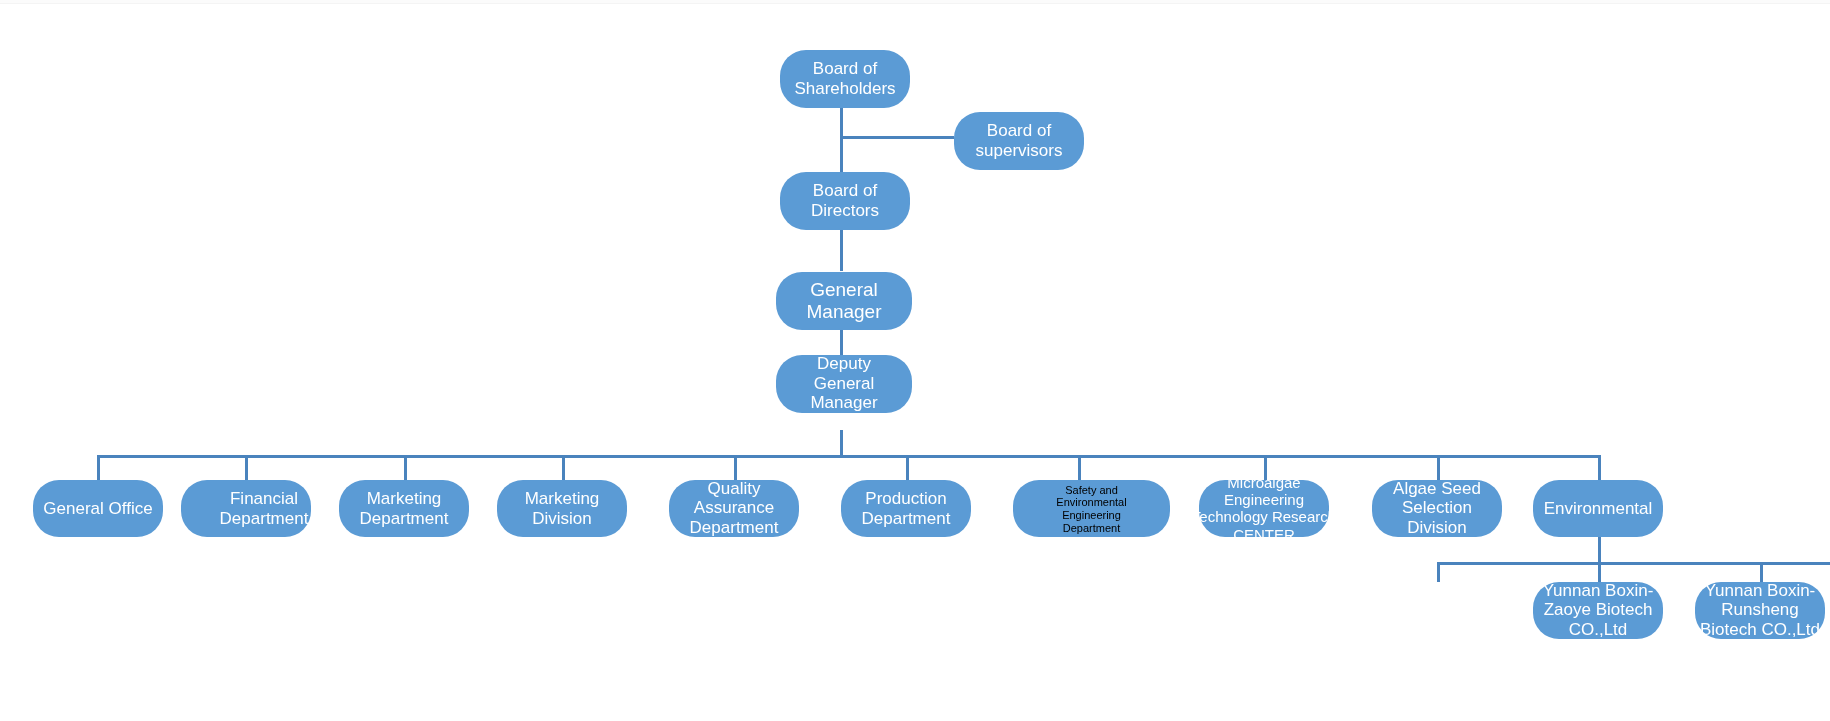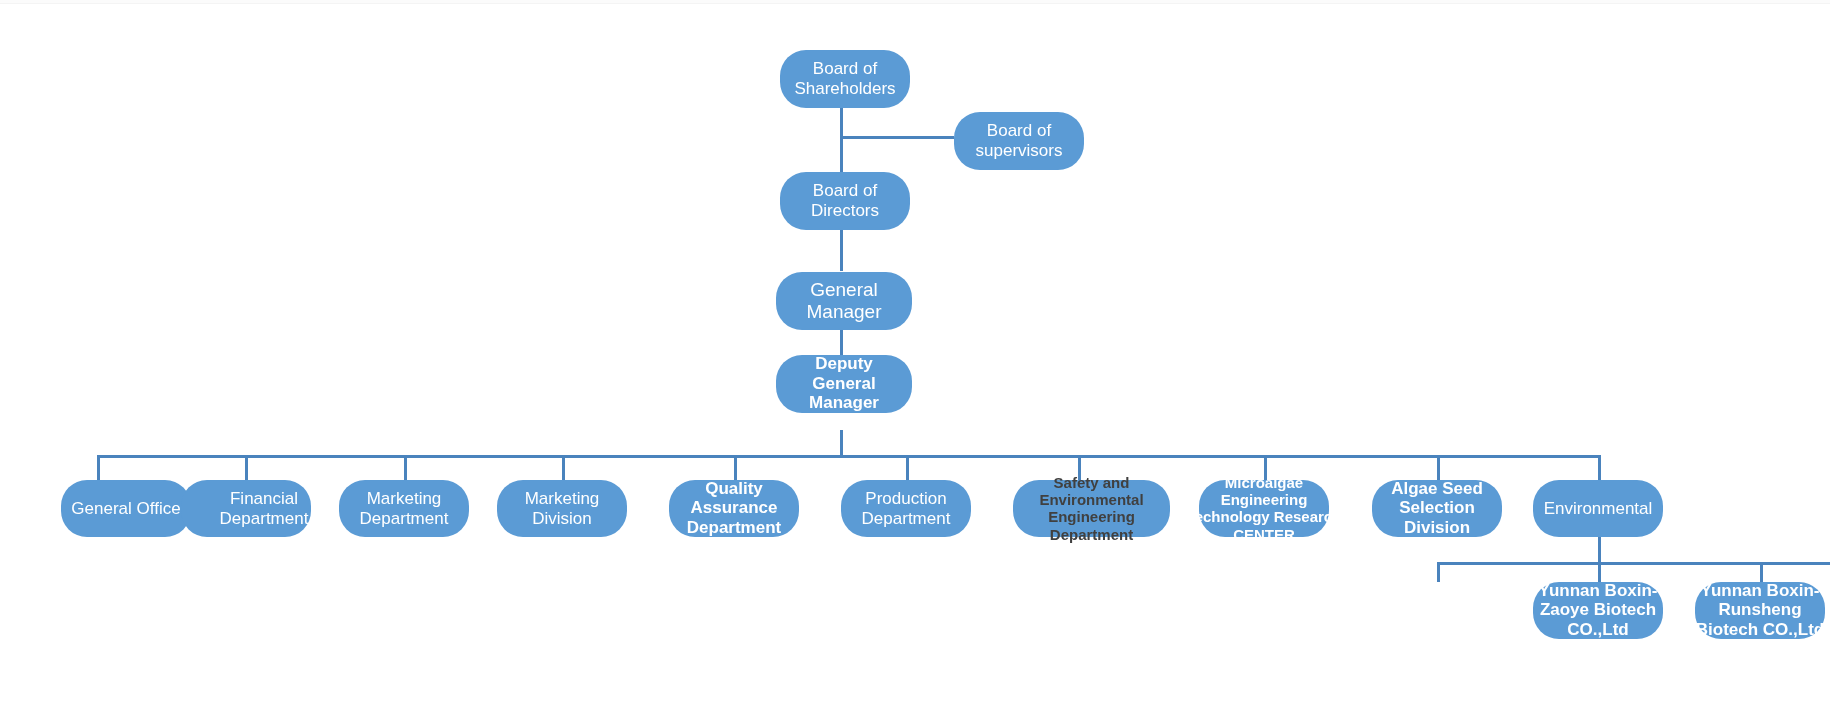--- a/index.html
+++ b/index.html
@@ -48,21 +48,20 @@
     white-space: pre-line;
   }
   
   .node.overflow .node-label {
     position: absolute;
     left: 50%;
     top: 50%;
     transform: translate(-50%, -50%);
     width: max-content;
     max-width: none;
-    font-weight: bold;
   }
   .connector {
     position: absolute;
     background: #4a83bd;
   }
   .connector.v { width: 3px; }
   .connector.h { height: 3px; }
 </style>
 </head>
 <body>
@@ -119,21 +118,21 @@
     <span class="node-label">General
 Manager</span>
   </div>
 
   <div class="node overflow" style="left: 776px; top: 355px; width: 136px; height: 58px; font-size: 17px; background: rgb(91, 155, 213); color: rgb(255, 255, 255);">
     <span class="node-label">Deputy
 General
 Manager</span>
   </div>
 
-  <div class="node" style="left: 33px; top: 480px; width: 130px; height: 57px; font-size: 17px; background: rgb(91, 155, 213); color: rgb(255, 255, 255); margin-left: 28px;">
+  <div class="node" style="left: 33px; top: 480px; width: 130px; height: 57px; font-size: 17px; background: rgb(91, 155, 213); color: rgb(255, 255, 255);">
     <span class="node-label">General Office</span>
   </div>
 
   <div class="node" style="left: 181px; top: 480px; width: 130px; height: 57px; font-size: 17px; background: rgb(91, 155, 213); color: rgb(255, 255, 255); padding-left: 36px;">
     <span class="node-label">Financial
 Department</span>
   </div>
 
   <div class="node" style="left: 339px; top: 480px; width: 130px; height: 57px; font-size: 17px; background: rgb(91, 155, 213); color: rgb(255, 255, 255);">
     <span class="node-label">Marketing
@@ -149,21 +148,21 @@
     <span class="node-label">Quality
 Assurance
 Department</span>
   </div>
 
   <div class="node" style="left: 841px; top: 480px; width: 130px; height: 57px; font-size: 17px; background: rgb(91, 155, 213); color: rgb(255, 255, 255);">
     <span class="node-label">Production
 Department</span>
   </div>
 
-  <div class="node overflow" style="left: 1013px; top: 480px; width: 157px; height: 57px; font-size: 15px; background: rgb(91, 155, 213); color: #404040;">
+  <div class="node overflow" style="left: 1013px; top: 480px; width: 157px; height: 57px; font-size: 11px; background: rgb(91, 155, 213); color: #000000;">
     <span class="node-label">Safety and
 Environmental
 Engineering
 Department</span>
   </div>
 
   <div class="node overflow" style="left: 1199px; top: 480px; width: 130px; height: 57px; font-size: 15px; background: rgb(91, 155, 213); color: rgb(255, 255, 255);">
     <span class="node-label">Microalgae
 Engineering
 Technology Research

